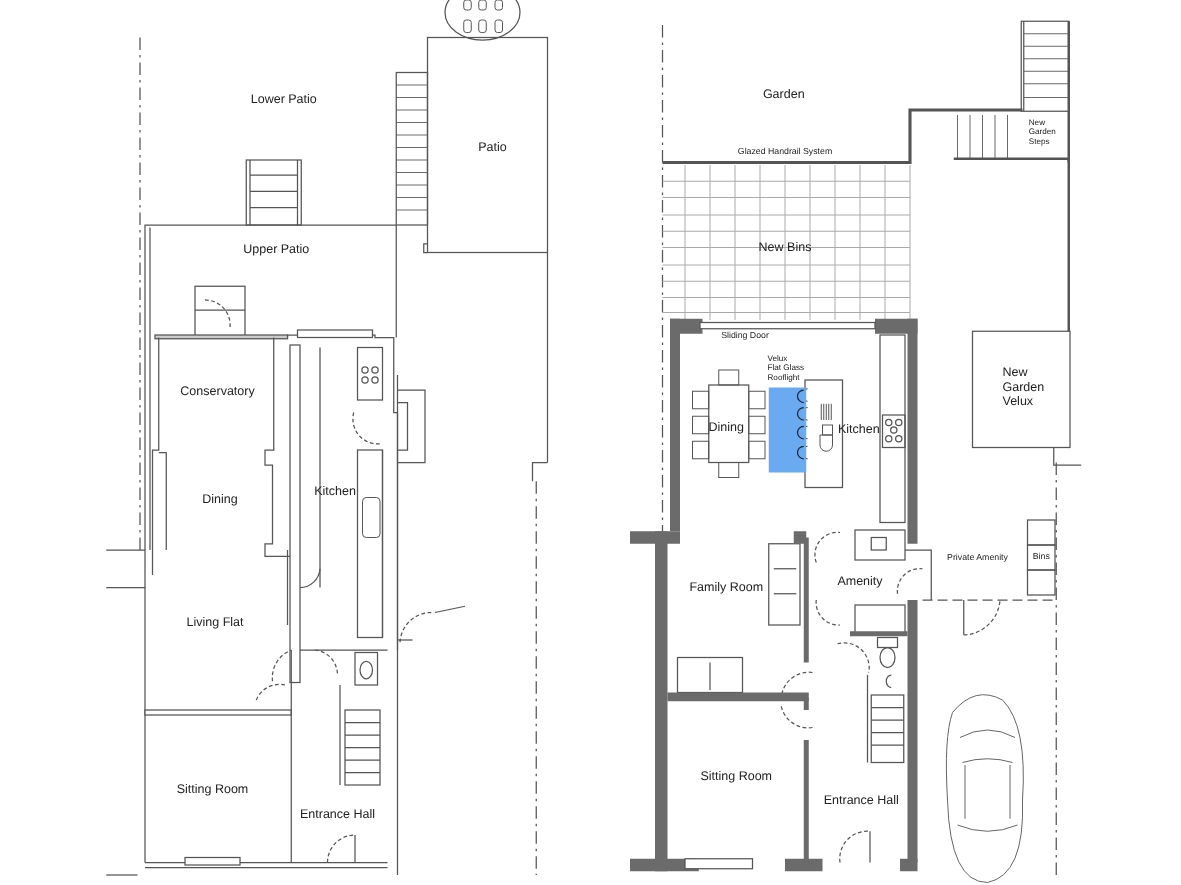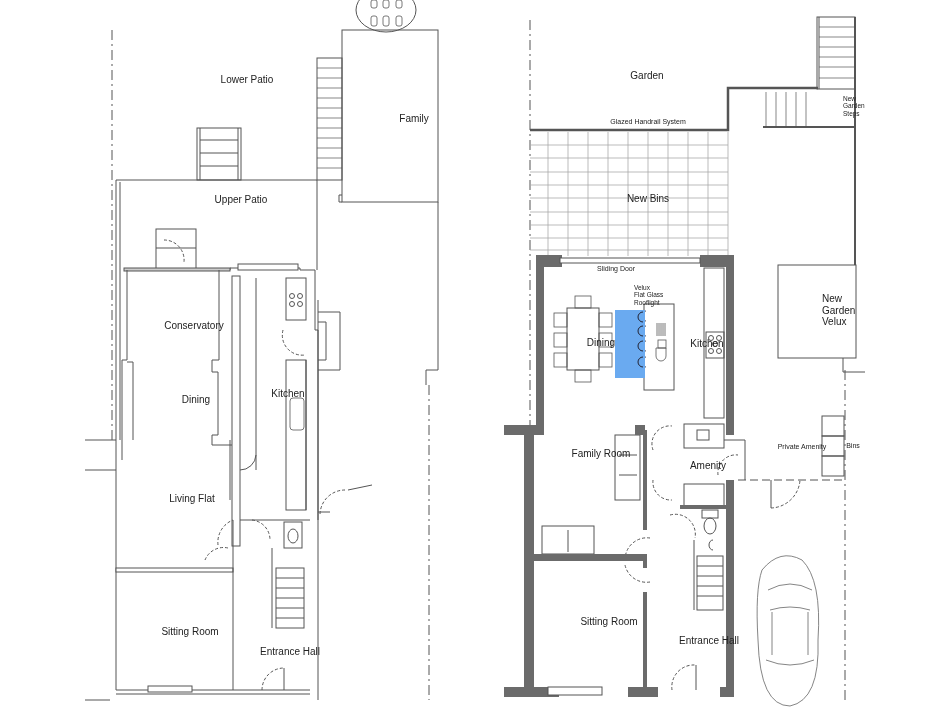--- a/index.html
+++ b/index.html
@@ -1,18 +1,18 @@
 <!DOCTYPE html>
 <html><head>
 <meta charset="utf-8">
 <style>
   html,body{margin:0;padding:0;background:#ffffff;}
   body{width:945px;height:708px;position:relative;overflow:hidden;font-family:"Liberation Sans",sans-serif;}
   svg{position:absolute;left:0;top:0;}
-  .lbl{position:absolute;font-size:10px;color:#222;white-space:nowrap;line-height:1.15;margin-left:20px;}
+  .lbl{position:absolute;font-size:10px;color:#222;white-space:nowrap;line-height:1.15;}
   .sm{font-size:7px;}
   .xs{font-size:6.5px;}
   .ctr{transform:translateX(-50%);text-align:center;}
 </style>
 </head>
 <body>
 
 <svg width="945" height="708" viewBox="0 0 945 708">
   <g fill="none" stroke="#555" stroke-width="1">
 
@@ -285,23 +285,23 @@
     <rect x="534" y="554" width="113" height="7"></rect>
     <rect x="643" y="558" width="4" height="10"></rect>
     <rect x="643" y="592" width="4" height="98"></rect>
     <rect x="680" y="505" width="46" height="4"></rect>
   </g>
   <rect x="560" y="258" width="140" height="5" fill="#fff" stroke="#555"></rect>
   <rect x="548" y="687" width="54" height="8" fill="#fff" stroke="#555"></rect>
 </svg>
 
 <div class="lbl ctr" style="left:227px;top:74px">Lower Patio</div>
-<div class="lbl ctr" style="left:394px;top:113px">Family</div>
+<div class="lbl ctr" style="left:394px;top:113px">Patio</div>
 <div class="lbl ctr" style="left:221px;top:194px">Upper Patio</div>
-<div class="lbl ctr" style="left:174px;top:320px">Conservatory</div>
+<div class="lbl ctr" style="left:174px;top:308px">Conservatory</div>
 <div class="lbl ctr" style="left:176px;top:394px">Dining</div>
 <div class="lbl ctr" style="left:268px;top:388px">Kitchen</div>
 <div class="lbl ctr" style="left:172px;top:493px">Living Flat</div>
 <div class="lbl ctr" style="left:170px;top:626px">Sitting Room</div>
 <div class="lbl ctr" style="left:270px;top:646px">Entrance Hall</div>
 
 <div class="lbl ctr" style="left:627px;top:70px">Garden</div>
 <div class="lbl sm ctr" style="left:628px;top:118px">Glazed Handrail System</div>
 <div class="lbl xs" style="left:823px;top:95px">
   <div>New</div>
@@ -315,18 +315,18 @@
   <div>Flat Glass</div>
   <div>Rooflight</div>
 </div>
 <div class="lbl ctr" style="left:581px;top:337px">Dining</div>
 <div class="lbl ctr" style="left:687px;top:338px">Kitchen</div>
 <div class="lbl" style="left:802px;top:293px">
   <div>New</div>
   <div>Garden</div>
   <div>Velux</div>
 </div>
-<div class="lbl ctr" style="left:581px;top:448px">Family Room</div>
+<div class="lbl ctr" style="left:581px;top:465px">Family Room</div>
 <div class="lbl ctr" style="left:688px;top:460px">Amenity</div>
 <div class="lbl sm ctr" style="left:782px;top:443px">Private Amenity</div>
 <div class="lbl sm ctr" style="left:833px;top:442px">Bins</div>
 <div class="lbl ctr" style="left:589px;top:616px">Sitting Room</div>
 <div class="lbl ctr" style="left:689px;top:635px">Entrance Hall</div>
 
 </body></html>

